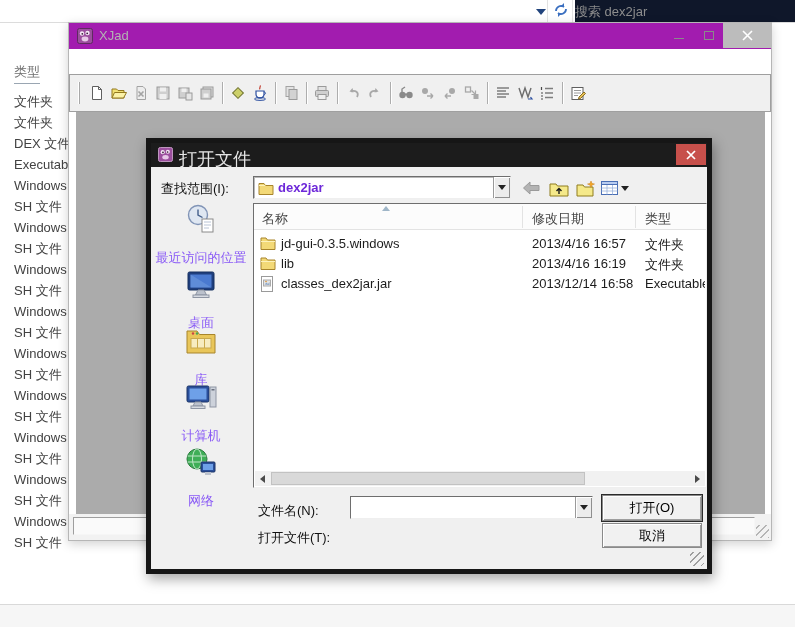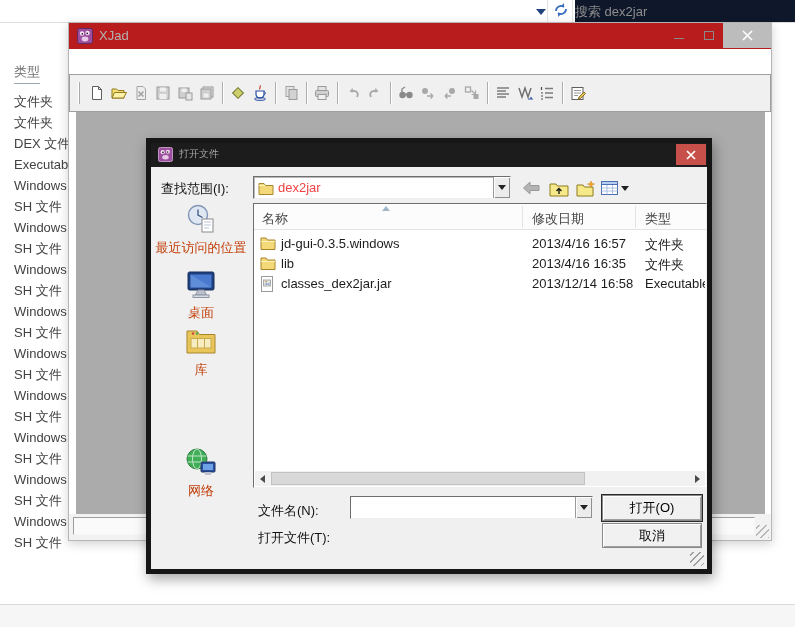--- a/index.html
+++ b/index.html
@@ -27,21 +27,21 @@
     padding-bottom:2px; border-bottom:1px solid #9aa6b2; cursor:pointer; }
   .ex-rows { position:absolute; left:0; top:91px; width:68px; }
   .ex-item { height:21px; line-height:21px; padding-left:14px; white-space:nowrap;
     overflow:hidden; color:#424242; }
   .ex-bottom { position:absolute; left:0; top:604px; width:795px; height:23px;
     background:#f6f6f6; border-top:1px solid #d9d9d9; }
 
   
   .xjad { position:absolute; left:68px; top:22px; width:704px; height:519px;
     background:#fff; border:1px solid #b6b6b6; box-shadow:0 3px 10px rgba(0,0,0,.18); }
-  .x-titlebar { position:absolute; left:0; top:0; width:100%; height:26px; background:#b91c1c;padding-left:40px; }
+  .x-titlebar { position:absolute; left:0; top:0; width:100%; height:26px; background:#a21caf;padding-left:40px; }
   .x-appicon { position:absolute; left:8px; top:5px; width:16px; height:16px; }
   .x-title { position:absolute; left:30px; top:5px; color:#b3b3b3; font-size:13px; }
   .wbtn { position:absolute; top:0; height:24px; display:flex; align-items:center;
     justify-content:center; cursor:pointer; }
   .wbtn.min { left:596px; width:28px; } .wbtn.max { left:626px; width:28px; }
   .glyph-min { width:10px; height:1px; background:#8a8a8a; display:block; margin-top:6px; }
   .glyph-max { width:10px; height:9px; border:1px solid #8a8a8a; display:block; }
   .wbtn.close { left:654px; width:49px; height:25px; background:#bcbcbc; }
   .x-menubar { position:absolute; left:0; top:26px; width:100%; height:25px;
     padding-left:12px; display:flex; align-items:center; background:#fdfdfd; }
@@ -57,41 +57,41 @@
   .x-status .panel { position:absolute; left:4px; top:3px; right:16px; height:18px;
     background:#fafafa; border:1px solid; border-color:#9e9e9e #f6f6f6 #f6f6f6 #9e9e9e; }
   .gripper { position:absolute; right:2px; bottom:2px; width:13px; height:13px;
     background:repeating-linear-gradient(135deg, transparent 0 2px, #b5b5b5 2px 3px, transparent 3px 5px); }
 
   
   .dlg { position:absolute; left:146px; top:138px; width:566px; height:436px;
     border:5px solid #161616; background:#f0f0f0; box-shadow:2px 5px 12px rgba(0,0,0,.35); }
   .d-titlebar { position:absolute; left:0; top:0; width:556px; height:24px; background:#1c1c1c; }
   .d-appicon { position:absolute; left:7px; top:4px; width:15px; height:15px; }
-  .d-title { position:absolute; left:28px; top:4px; color:#a3a3a3; font-size:10px; }
+  .d-title { position:absolute; left:28px; top:4px; color:#e5e5e5; font-size:18px; }
   .d-close { position:absolute; right:1px; top:1px; width:30px; height:21px; background:#c7504b;
     display:flex; align-items:center; justify-content:center; cursor:pointer; }
   .d-body { position:absolute; left:0; top:24px; width:556px; height:402px; }
   .d-label { position:absolute; color:#111; }
   .sunken { background:#fff; border:1px solid; border-color:#6e6e6e #efefef #efefef #6e6e6e;
     box-shadow:inset 1px 1px 0 #b9b9b9; }
   .combo { position:absolute; height:23px; display:flex; align-items:center; }
-  .combo .val { flex:1; padding-left:4px; color:#ef4444; white-space:nowrap; overflow:hidden; }
+  .combo .val { flex:1; padding-left:4px; color:#6d28d9; white-space:nowrap; overflow:hidden;font-weight:bold; }
   .dd-btn { width:17px; height:100%; background:#ececec; border-left:1px solid #9a9a9a;
     box-shadow:inset 1px 1px 0 #fff, inset -1px -1px 0 #8f8f8f;
     display:flex; align-items:center; justify-content:center; cursor:pointer; }
   .dd-tri { width:0; height:0; border-left:4px solid transparent; border-right:4px solid transparent;
     border-top:5px solid #222; }
   .combo-input { flex:1; height:100%; border:none; outline:none; padding-left:4px;
     font:13px "Liberation Sans","DejaVu Sans",sans-serif; }
   .dtool { position:absolute; top:10px; width:24px; height:22px; display:flex;
     align-items:center; justify-content:center; cursor:pointer; }
   .place { position:absolute; left:0; width:100px; display:flex; flex-direction:column;
     align-items:center; cursor:pointer; }
-  .place .lbl { margin-top:6px; text-align:right; color:#c2410c; line-height:14px; }
+  .place .lbl { margin-top:16px; text-align:right; color:#8b5cf6; line-height:14px; }
   .listpane { position:absolute; left:102px; top:36px; width:454px; height:285px;
     background:#fff; border:1px solid; border-color:#6e6e6e #efefef #efefef #6e6e6e; }
   .lp-header { position:absolute; left:0; top:0; width:100%; height:26px; background:#fcfcfc;
     border-bottom:1px solid #e3e3e3; color:#454545; }
   .lp-header .h { position:absolute; top:6px; cursor:pointer; }
   .hsep { position:absolute; top:2px; width:1px; height:22px; background:#e3e3e3; }
   .sort-arrow { position:absolute; left:128px; top:2px; width:0; height:0;
     border-left:4px solid transparent; border-right:4px solid transparent;
     border-bottom:5px solid #9fb6c8; }
   .lrow { position:absolute; left:0; width:100%; height:20px; cursor:pointer;padding-left:44px; }
@@ -423,20 +423,31 @@
       <div class="place" style="top:158px">
         <svg width="34" height="32" viewBox="0 0 34 32">
           <path d="M3 6h10l2.5 3.5H31V28H3z" fill="#e9c65a" stroke="#a8852c"></path>
           <rect x="7" y="13.5" width="20" height="9.5" fill="#f7ecc0" stroke="#c9a94e"></rect>
           <path d="M13.5 13.5V23M20.5 13.5V23" stroke="#c9a94e"></path>
           <circle cx="9" cy="8.5" r="1.2" fill="#cc4444"></circle>
             <circle cx="13" cy="8.5" r="1.2" fill="#44aa55"></circle>
         </svg>
         <span class="lbl">库</span>
       </div>
+      <div class="place" style="top:214px">
+        <svg width="34" height="32" viewBox="0 0 34 32">
+          <rect x="3" y="5" width="22" height="16" rx="1.5" fill="#2a4f9b" stroke="#1c3566"></rect>
+          <rect x="5.5" y="7.5" width="17" height="11" fill="#6ea0e8"></rect>
+          <path d="M11 21h6l2 4H9z" fill="#bcc2cd" stroke="#8e95a3"></path>
+          <rect x="7" y="25" width="14" height="2.5" fill="#d7dbe2" stroke="#8e95a3"></rect>
+          <rect x="26" y="6" width="6" height="20" fill="#cdd2db" stroke="#8e95a3"></rect>
+          <rect x="27.5" y="8" width="3" height="1.5" fill="#6a7180"></rect>
+        </svg>
+        <span class="lbl">计算机</span>
+      </div>
       <div class="place" style="top:279px">
         <svg width="34" height="32" viewBox="0 0 34 32">
           <circle cx="13" cy="13" r="10" fill="#3fae57" stroke="#2a7a3c"></circle>
           <ellipse cx="13" cy="13" rx="4.5" ry="10" fill="none" stroke="#bfe6c8"></ellipse>
           <path d="M3.5 10h19M3.5 16h19" stroke="#bfe6c8"></path>
           <rect x="17" y="16" width="14" height="10" rx="1" fill="#2a4f9b" stroke="#1c3566"></rect>
           <rect x="19" y="18" width="10" height="6" fill="#6ea0e8"></rect>
           <rect x="21" y="26" width="6" height="3" fill="#bcc2cd"></rect>
         </svg>
         <span class="lbl">网络</span>
@@ -464,21 +475,21 @@
           <span class="tp">文件夹</span>
         </div>
         <div class="lrow" style="top:50px">
           <span class="ric">
             <svg width="16" height="14" viewBox="0 0 16 14">
               <path d="M1 2h5l1.5 2H15v9.5H1z" fill="#f3d977" stroke="#a8852c"></path>
               <path d="M1 5.5h14" stroke="#fdf2bb"></path>
             </svg>
           </span>
           <span class="nm">lib</span>
-          <span class="dt">2013/4/16 16:35</span>
+          <span class="dt">2013/4/16 16:19</span>
           <span class="tp">文件夹</span>
         </div>
         <div class="lrow" style="top:70px">
           <span class="ric">
             <svg width="14" height="16" viewBox="0 0 14 16">
               <rect x="1.5" y="0.5" width="11" height="15" fill="#fff" stroke="#9a9a9a"></rect>
               <rect x="3.5" y="4" width="7" height="6" fill="#e3e3e3" stroke="#aaa"></rect>
               <path d="M4.5 8.5l2-2 1.5 1.5 1.5-2v3z" fill="#8fa8c8"></path>
               <circle cx="6" cy="5.5" r="0.8" fill="#d98f2e"></circle>
             </svg>

